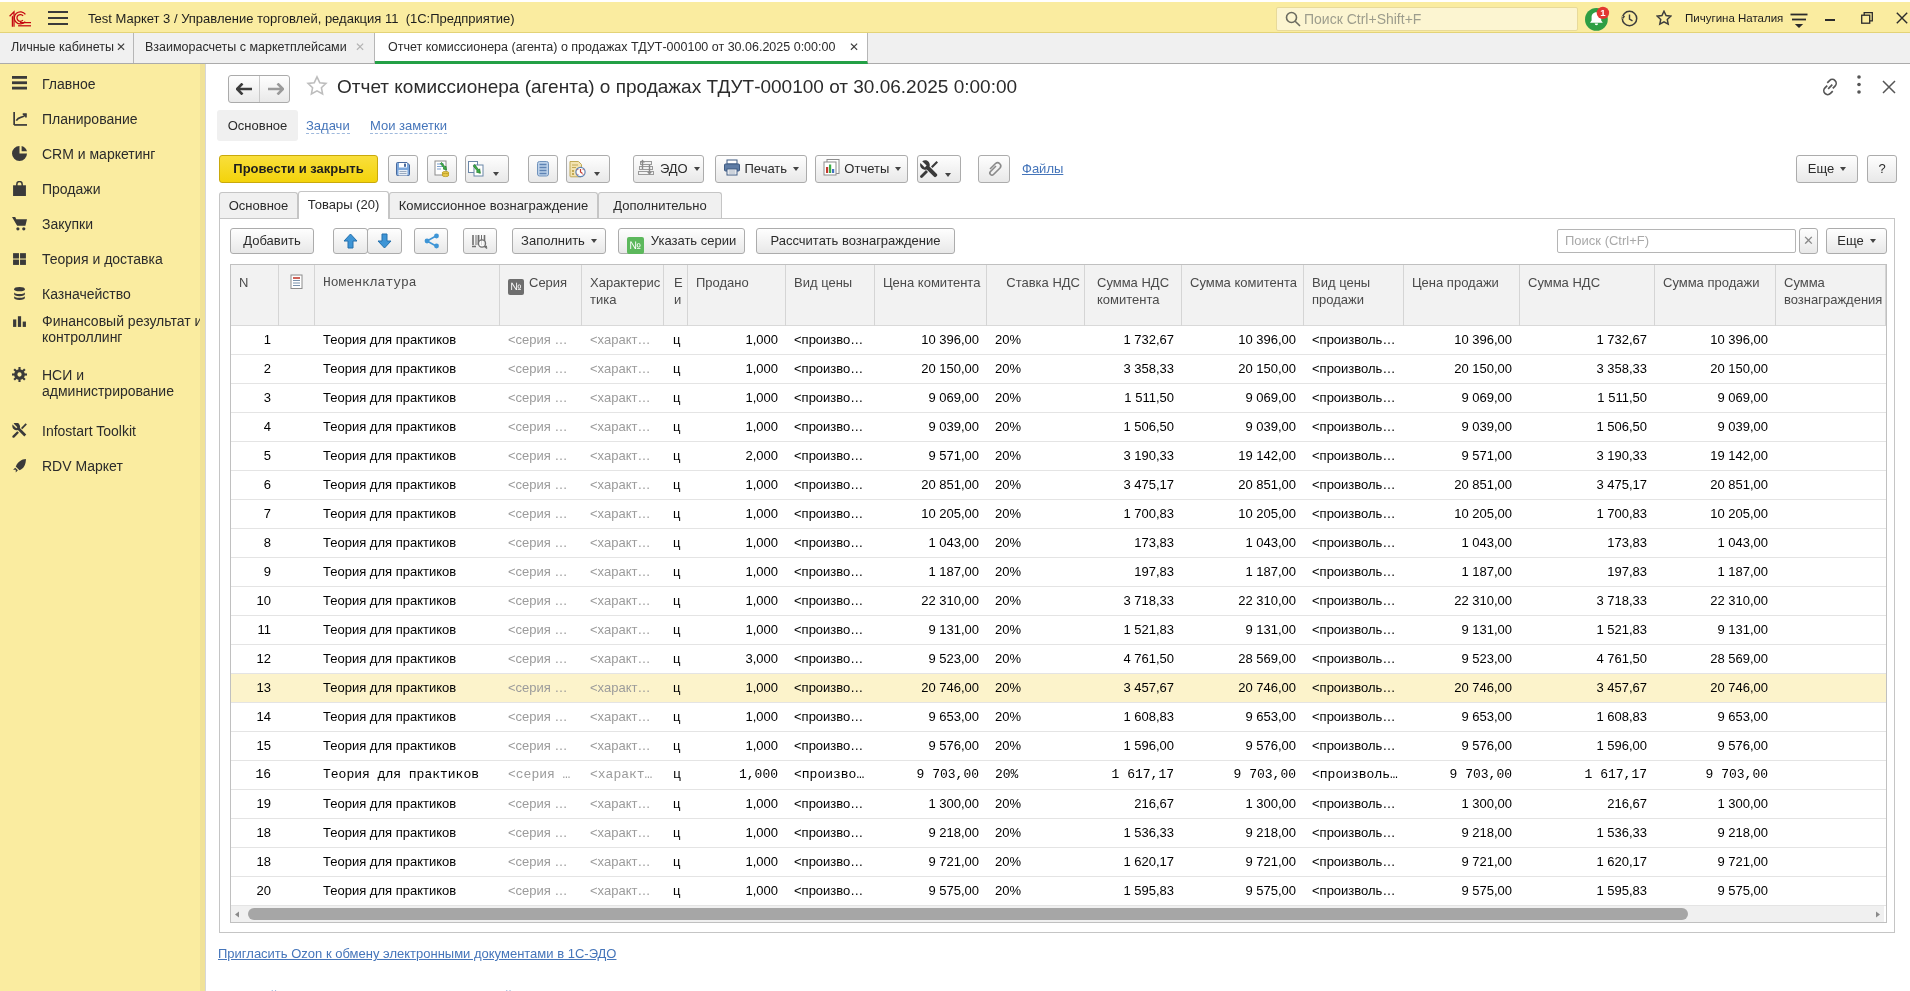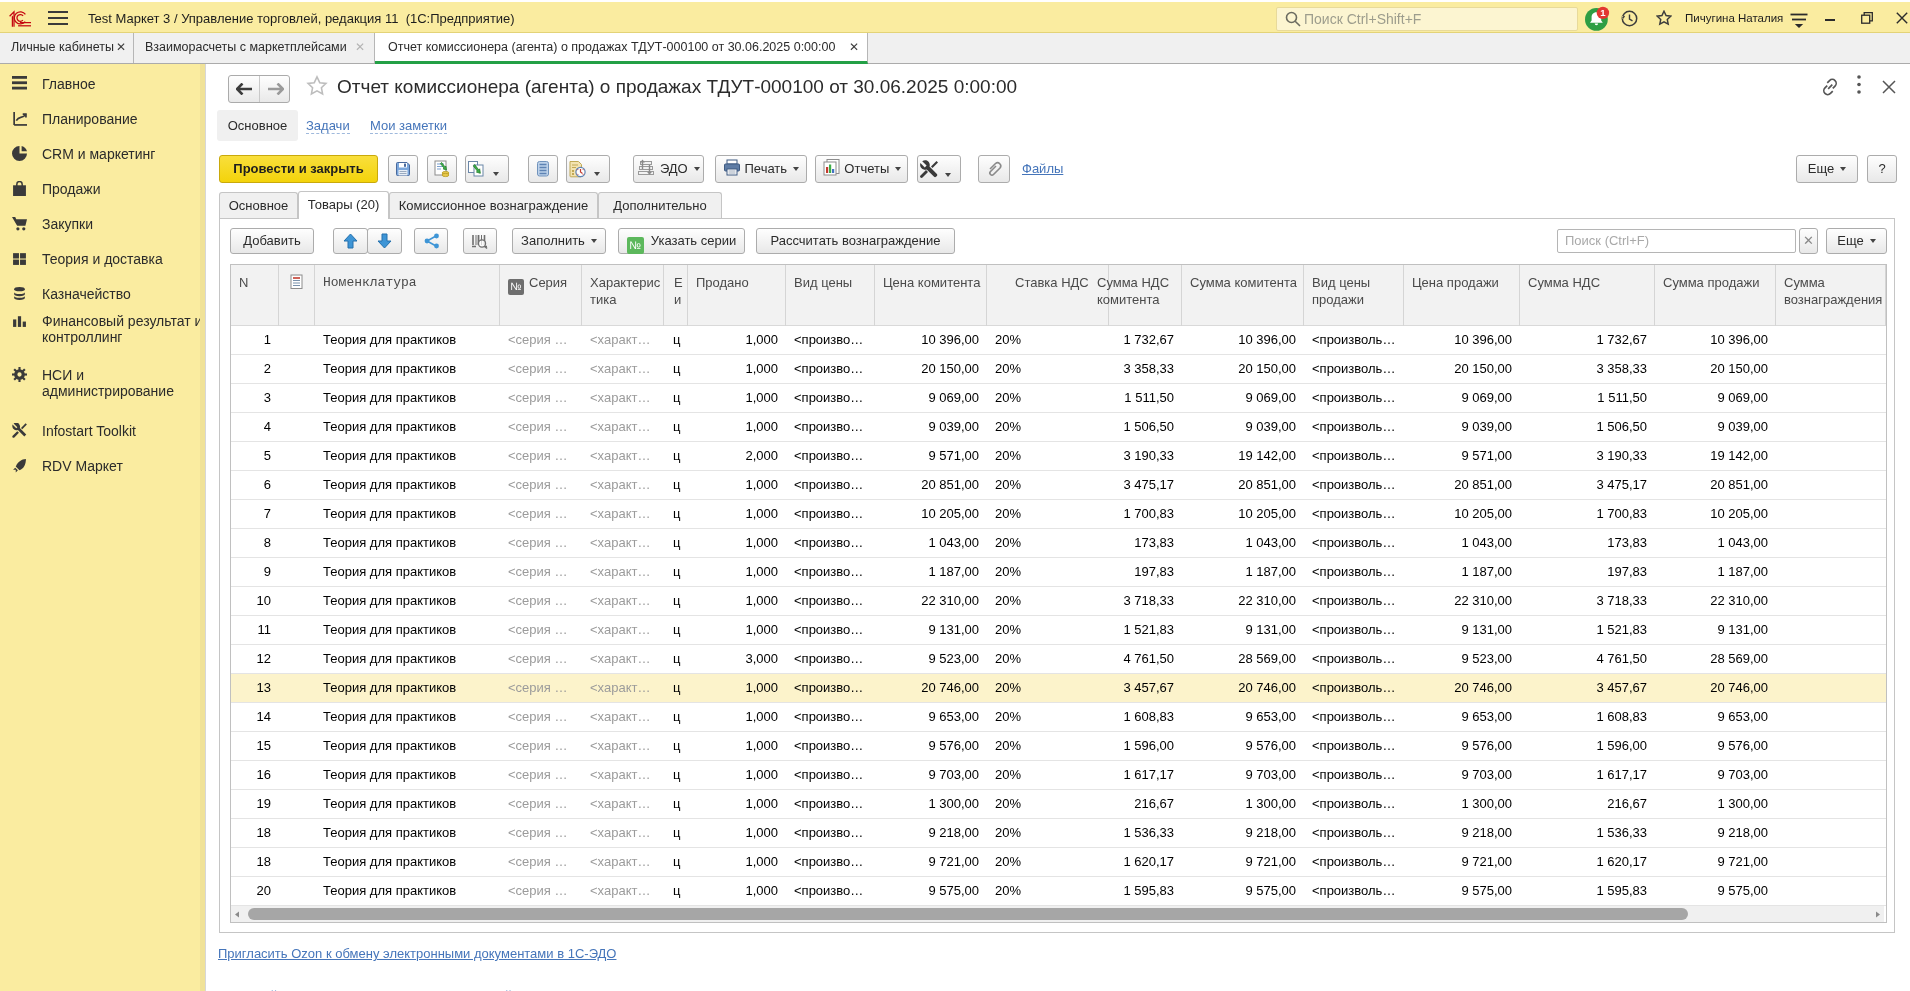--- a/index.html
+++ b/index.html
@@ -442,21 +442,21 @@
               <path d="M3 4h7" stroke="#C23B2F" stroke-width="1.6"></path>
               <path d="M3 6.5h7M3 9h7M3 11.5h7" stroke="#7A92AC" stroke-width="1.2"></path>
             </svg></div>
           <div class="hc" style="left: 84px; width: 185px; font-family: Liberation Mono, monospace;">Номенклатура</div>
           <div class="hc" style="left: 269px; width: 82px;"><span style="display:inline-block;width:16px;height:16px;background:#6e6e6e;color:#fff;border-radius:2px;font-size:10.5px;line-height:15px;text-align:center;vertical-align:-3px;margin-right:5px">№</span>Серия</div>
           <div class="hc" style="left: 351px; width: 82px;">Характерис<br>тика</div>
           <div class="hc" style="left: 433px; width: 24px; padding-left: 10px;">Е​<br>и</div>
           <div class="hc" style="left: 457px; width: 98px;">Продано</div>
           <div class="hc" style="left: 555px; width: 89px;">Вид цены</div>
           <div class="hc" style="left: 644px; width: 112px;">Цена комитента</div>
-          <div class="hc" style="left: 776px; width: 102px;">Ставка НДС</div>
+          <div class="hc" style="left: 752px; width: 102px; text-align: right;">Ставка НДС</div>
           <div class="hc" style="left: 858px; width: 93px;">Сумма НДС<br>комитента</div>
           <div class="hc" style="left: 951px; width: 122px;">Сумма комитента</div>
           <div class="hc" style="left: 1073px; width: 100px;">Вид цены<br>продажи</div>
           <div class="hc" style="left: 1173px; width: 116px;">Цена продажи</div>
           <div class="hc" style="left: 1289px; width: 135px;">Сумма НДС</div>
           <div class="hc" style="left: 1424px; width: 121px;">Сумма продажи</div>
           <div class="hc" style="left: 1545px; width: 110px;">Сумма<br>вознаграждения</div>
         </div>
       <div class="rows" id="rows">
           <div class="tr" style="top: 0px;">
@@ -707,21 +707,21 @@
             <div class="td " style="left:555px;width:89px">&lt;произво…</div>
             <div class="td num" style="left:644px;width:112px">9 576,00</div>
             <div class="td " style="left:756px;width:102px">20%</div>
             <div class="td num" style="left:858px;width:93px">1 596,00</div>
             <div class="td num" style="left:951px;width:122px">9 576,00</div>
             <div class="td " style="left:1073px;width:100px">&lt;произволь…</div>
             <div class="td num" style="left:1173px;width:116px">9 576,00</div>
             <div class="td num" style="left:1289px;width:135px">1 596,00</div>
             <div class="td num" style="left:1424px;width:121px">9 576,00</div>
           </div>
-          <div class="tr" style="top: 435px;">
+          <div class="tr" style="top: 435px; font-family: Liberation Mono, monospace;">
             <div class="td num" style="left:0px;width:48px">16</div>
             <div class="td " style="left:84px;width:185px">Теория для практиков</div>
             <div class="td gray" style="left:269px;width:82px">&lt;серия …</div>
             <div class="td gray" style="left:351px;width:82px">&lt;характ…</div>
             <div class="td " style="left:433px;width:24px"><span style="margin-left:1px">ц</span></div>
             <div class="td num" style="left:457px;width:98px">1,000</div>
             <div class="td " style="left:555px;width:89px">&lt;произво…</div>
             <div class="td num" style="left:644px;width:112px">9 703,00</div>
             <div class="td " style="left:756px;width:102px">20%</div>
             <div class="td num" style="left:858px;width:93px">1 617,17</div>

